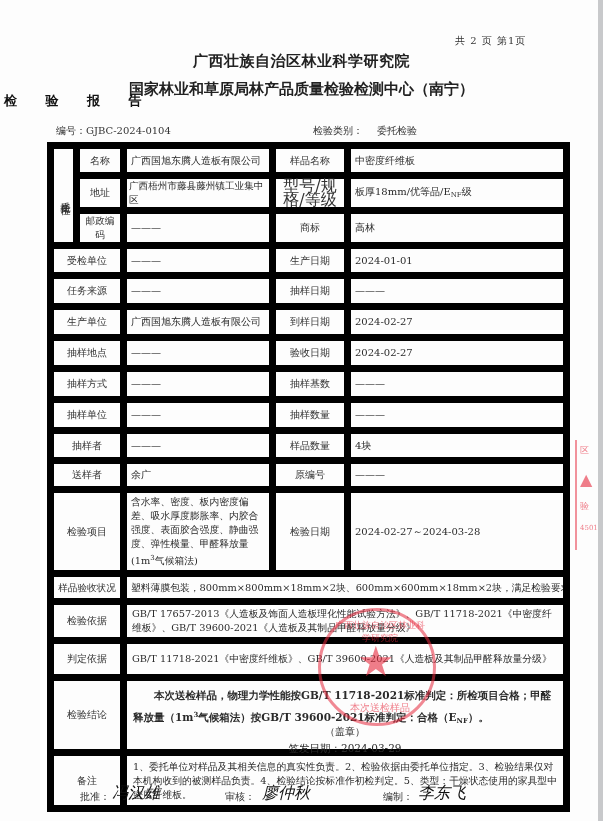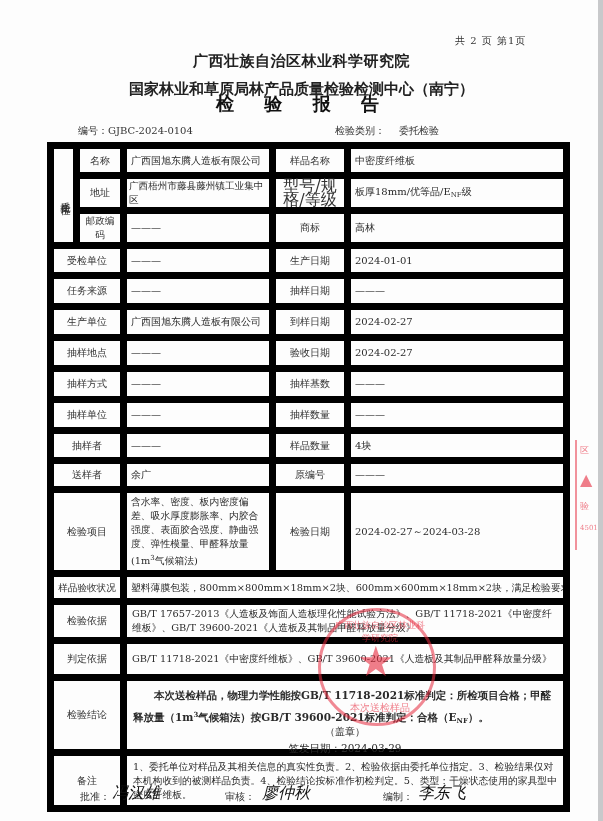--- a/index.html
+++ b/index.html
@@ -2,22 +2,22 @@
 <html><head>
   <meta charset="utf-8">
   <style>
     * { box-sizing: border-box; margin: 0; padding: 0; }
     html, body { width: 603px; height: 821px; overflow: hidden; background: #fdfdfd; }
     body { position: relative; font-family: "DejaVu Serif", "Liberation Serif", serif; color: #2a2a2a; }
     .edge-strip { position: absolute; top: 0; right: 0; width: 5px; height: 821px; background: #c8c9cb; }
     .page-info { position: absolute; top: 34px; left: 455px; font-size: 10px; color: #333; letter-spacing: 1px; }
     .title1 { position: absolute; top: 52px; left: 0; width: 603px; text-align: center; font-family: "DejaVu Sans", "Liberation Sans", sans-serif; font-size: 15px; font-weight: bold; color: #222; letter-spacing: 0.5px; }
     .title2 { position: absolute; top: 80px; left: 0; width: 603px; text-align: center; font-family: "DejaVu Sans", "Liberation Sans", sans-serif; font-size: 15px; font-weight: bold; color: #222; }
-    .title3 { position: absolute; top: 92px; left: 0; width: 603px; text-align: center; font-family: "DejaVu Sans", "Liberation Sans", sans-serif; font-size: 18px; font-weight: bold; color: #111; letter-spacing: 12px; padding-left: 4px; }
-    .meta-row { position: absolute; top: 124px; font-size: 10px; color: #333; margin-left: 22px; }
+    .title3 { position: absolute; top: 92px; left: 0; width: 603px; text-align: left; font-family: "DejaVu Sans", "Liberation Sans", sans-serif; font-size: 13px; font-weight: bold; color: #111; letter-spacing: 12px; padding-left: 4px; }
+    .meta-row { position: absolute; top: 124px; font-size: 10px; color: #333; }
     .meta-left { left: 56px; }
     .meta-right { left: 313px; }
     .meta-right .val { margin-left: 14px; }
 
     table.report { position: absolute; top: 142px; left: 47px; width: 516px; border-collapse: collapse; border: 1.5px solid #222; font-size: 10px; table-layout: fixed; }
     table.report td { border: 7px solid #000000; vertical-align: middle; padding: 0 4px; line-height: 14px; }
     table.report td.c { text-align: left; }
     table.report td.lab { text-align: center; color: #333; }
     .vert { writing-mode: vertical-rl; text-orientation: upright; letter-spacing: 1px; margin: 0 auto; }
     sub { font-size: 7px; vertical-align: -2px; }

